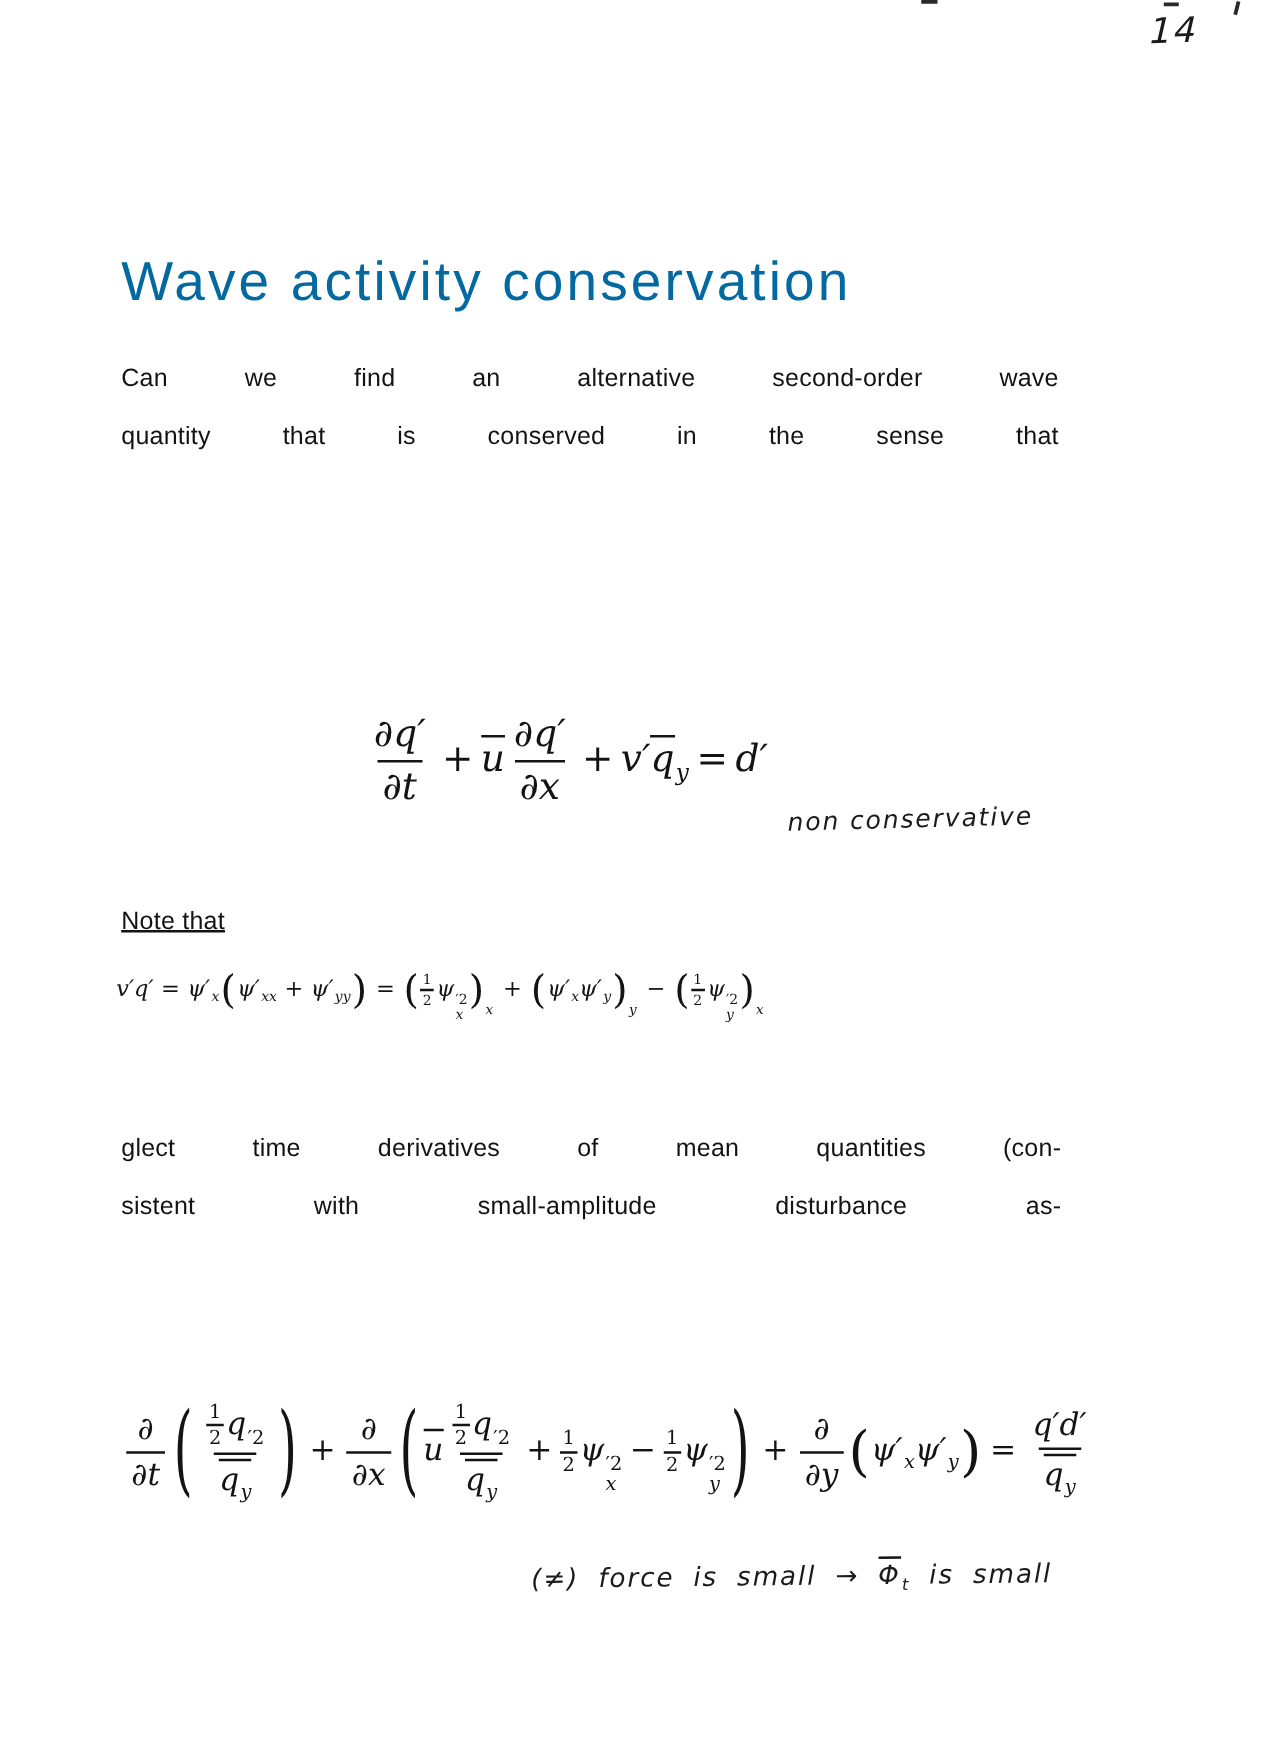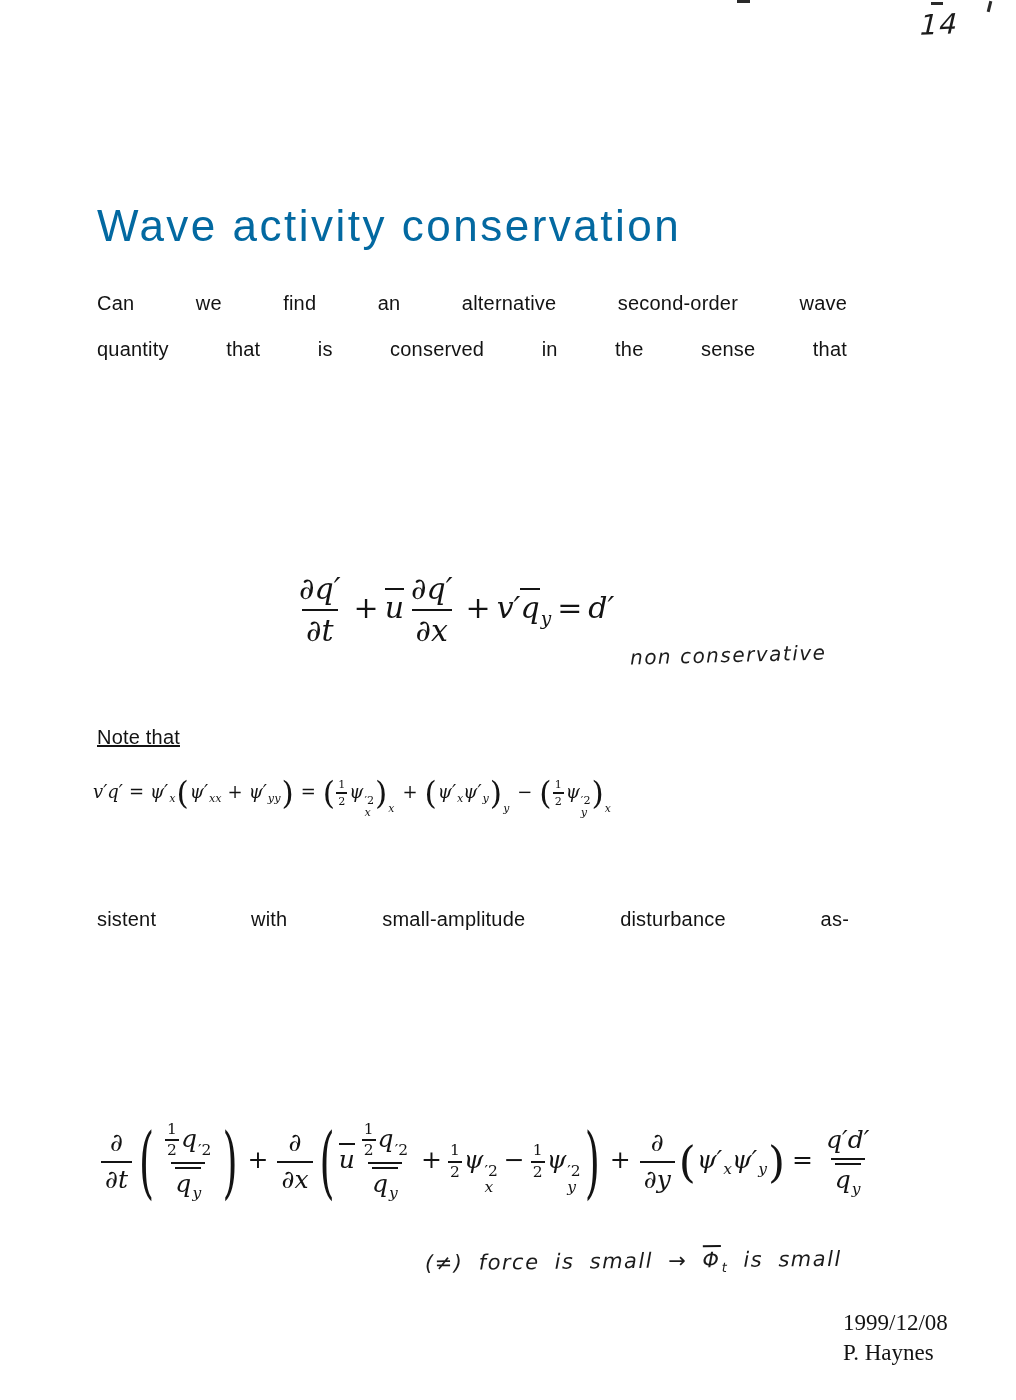--- a/index.html
+++ b/index.html
@@ -117,20 +117,21 @@
       </span><span class="pr1">)</span><span class="osub">x</span><span class="op">+</span><span class="pr1">(</span><span>ψ′</span><span class="sb">x</span><span>ψ′</span><span class="sb">y</span><span class="pr1">)</span><span class="osub">y</span><span class="op">−</span><span class="pr1">(</span><span class="sfrac">
         <span class="n">1</span>
         <span class="d">2</span>
       </span><span>ψ</span><span class="ss">
         <span class="t">′2</span>
         <span class="b">y</span>
       </span><span class="pr1">)</span><span class="osub">x</span>
   </div>
 
   <div id="para3" class="body-text">
+    <div class="jline">glect time derivatives of mean quantities (con-</div>
     <div class="jline">sistent with small-amplitude disturbance as-</div>
   </div>
 
   <div id="eq3" class="eq m">
     <span class="frac">
         <span class="num">∂</span>
         <span class="den">∂t</span>
       </span><span class="pr2">(</span><span class="frac">
         <span class="num"><span class="sfrac">
             <span class="n">1</span>
@@ -170,18 +171,14 @@
         <span class="den"><span class="ovl"><span>q</span><span class="sb">y</span></span></span>
       </span>
   </div>
 
   <div id="hand-note" class="hand">
     <span>(≠)  force is small  →</span>
     <span class="ovl">Φ</span><span class="sb">t</span>
     <span>is small</span>
   </div>
 
-  <div id="footer">
-    <div>1999/12/08</div>
-    <div>P. Haynes</div>
-  </div>
 
 </div>
 
 </body></html>

